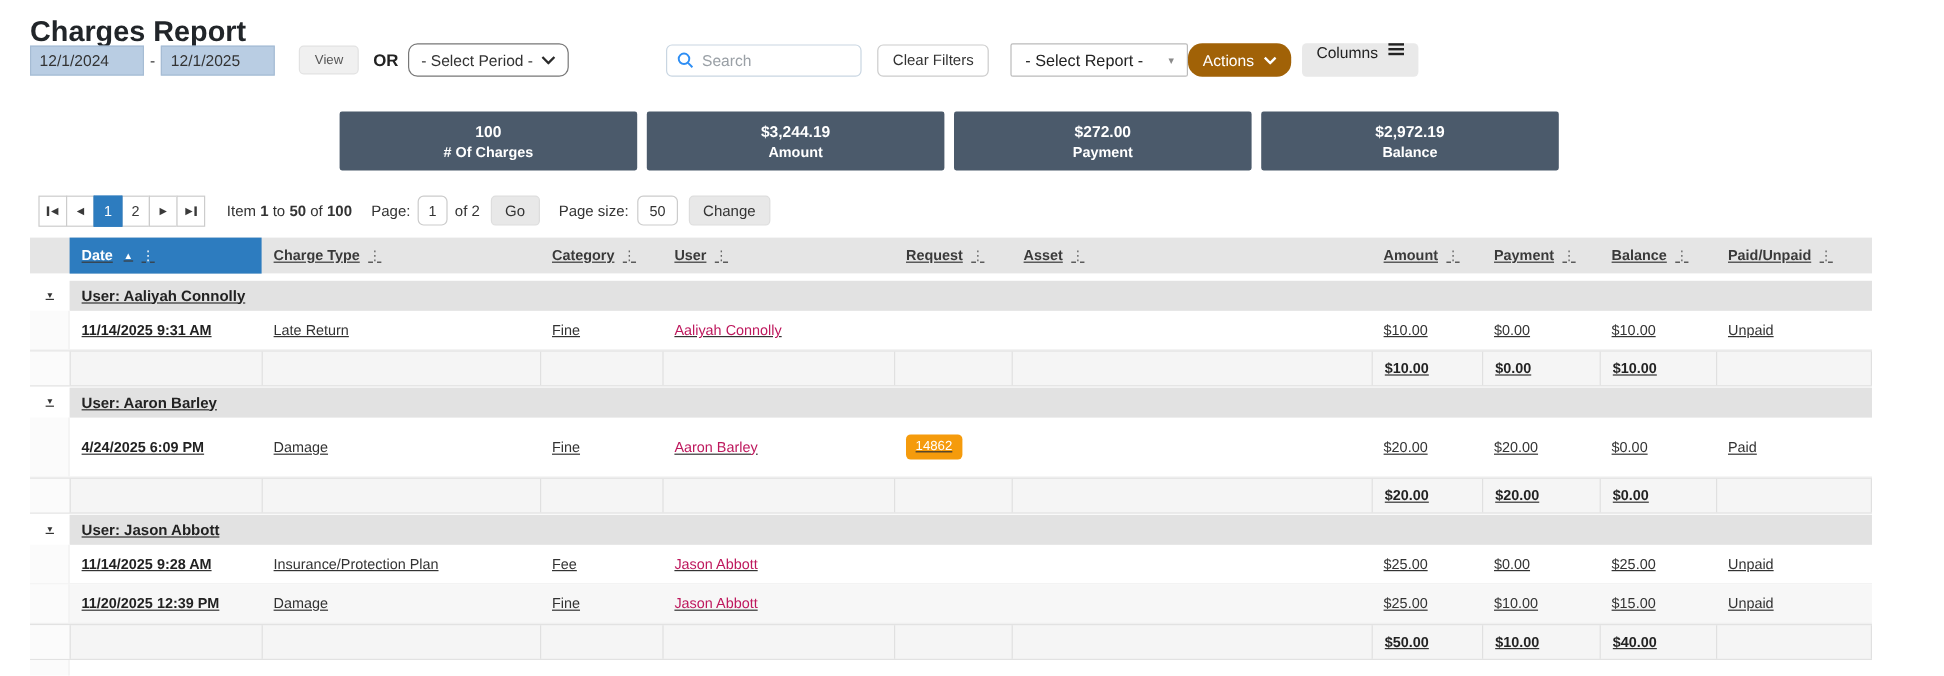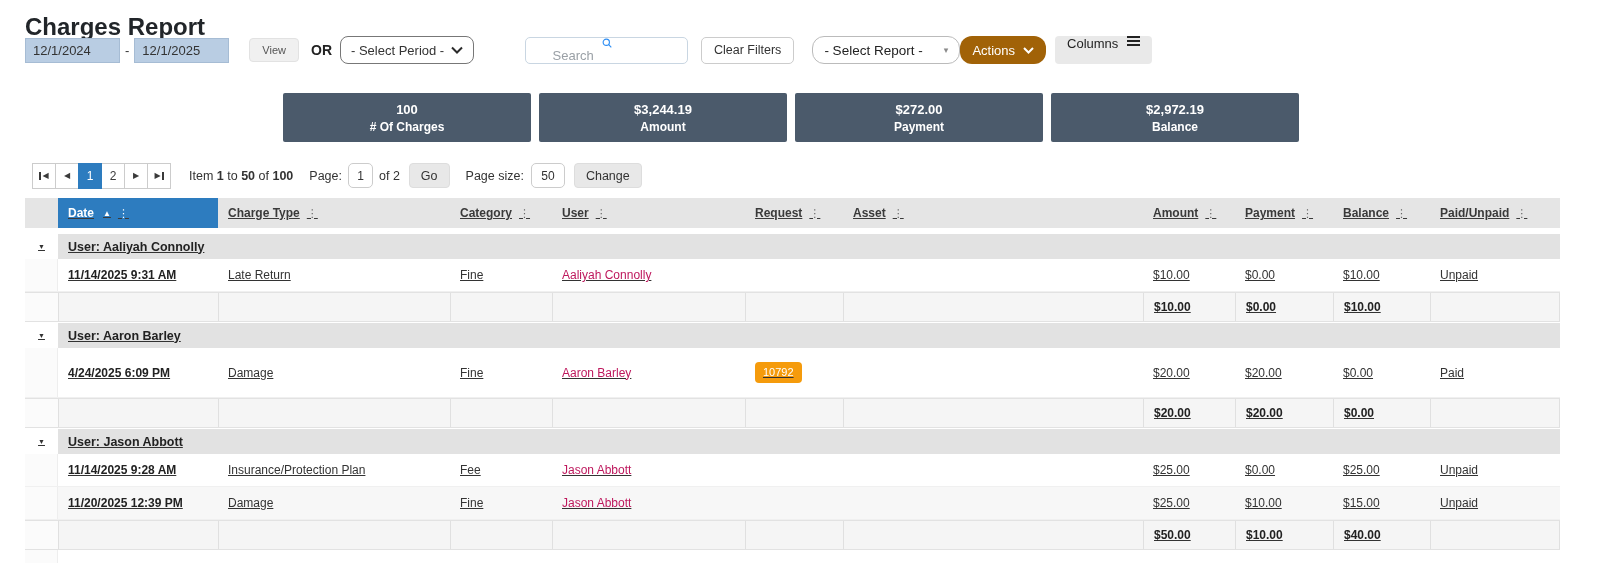--- a/index.html
+++ b/index.html
@@ -15,25 +15,25 @@
   
   .page-title { position: absolute; left: 25px; top: 13px; font-size: 24px; font-weight: 700; color: #212529; }
 
   
   .filter-bar { position: absolute; left: 25px; top: 36px; display: flex; align-items: center; white-space: nowrap; }
   .date-input { width: 95px; height: 25px; background: #b9cde3; border: 1px solid #a6bcd4; padding: 0 7px; font-size: 13px; color: #333; font-family: inherit; }
   .dash { margin: 0 5px; color: #333; font-size: 13px; }
   .view-btn { margin-left: 20px; height: 24px; padding: 0 12px; background: #f0f0f0; border: 1px solid #e2e2e2; border-radius: 4px; font-size: 11px; color: #555; cursor: pointer; font-family: inherit; }
   .or-label { margin-left: 12px; font-weight: 700; font-size: 14px; color: #222; }
   .period-select { margin-left: 8px; width: 134px; height: 28px; border: 1px solid #777; border-radius: 8px; display: flex; align-items: center; justify-content: space-between; padding: 0 10px; font-size: 13px; background: #fff; cursor: pointer; }
-  .search-box { margin-left: 51px; width: 163px; height: 27px; border: 1px solid #c9d6e2; border-radius: 5px; display: flex; align-items: center; padding: 0 8px; background: #fff; flex-direction: column; }
+  .search-box { margin-left: 81px; width: 163px; height: 27px; border: 1px solid #c9d6e2; border-radius: 5px; display: flex; align-items: center; padding: 0 8px; background: #fff; }
   .search-box input { border: none; outline: none; margin-left: 7px; font-size: 13px; width: 115px; color: #333; font-family: inherit; background: transparent; }
   .search-box input::placeholder { color: #9aa0a6; }
   .clear-btn { margin-left: 13px; height: 27px; padding: 0 12px; background: #fff; border: 1px solid #ccc; border-radius: 5px; font-size: 12.5px; color: #333; cursor: pointer; font-family: inherit; }
-  .report-select { margin-left: 18px; width: 148px; height: 28px; border: 1px solid #bbb; border-radius: 12px; display: flex; align-items: center; justify-content: space-between; padding: 0 11px; font-size: 13.5px; background: #fff; color: #222; cursor: pointer; }
+  .report-select { margin-left: 18px; width: 148px; height: 28px; border: 1px solid #bbb; border-radius: 2px; display: flex; align-items: center; justify-content: space-between; padding: 0 11px; font-size: 13.5px; background: #fff; color: #222; cursor: pointer; }
   .caret-small { color: #8a8a8a; font-size: 9px; }
   .actions-btn { height: 28px; padding: 0 12px; background: #a16207; color: #fff; border: none; border-radius: 12px; font-size: 13px; display: flex; align-items: center; gap: 8px; cursor: pointer; font-family: inherit; }
   .columns-btn { margin-left: 9px; height: 28px; padding: 0 12px; background: #e9e9e9; border: none; border-radius: 4px; font-size: 13px; color: #222; display: flex; gap: 9px; cursor: pointer; font-family: inherit; }
   .hamburger { display: flex; flex-direction: column; gap: 2px; }
   .hamburger i { display: block; width: 13px; height: 2px; background: #222; }
 
   
   .cards { position: absolute; left: 283px; top: 93px; display: flex; gap: 8px; }
   .card { width: 248px; height: 49px; background: #4b5a6b; border-radius: 2px; color: #fff; display: flex; flex-direction: column; align-items: center; justify-content: center; font-weight: 700; }
   .card .v { font-size: 13px; }
@@ -290,21 +290,21 @@
 
   <div class="t-row data-row tall">
     <div class="cell c0"></div>
     <div class="cell c1 cell-date">4/24/2025 6:09 PM</div>
     <div class="cell c2">Damage</div>
     <div class="cell c3">Fine</div>
     <div class="cell c4">
           <a class="user-link">Aaron Barley</a>
         </div>
     <div class="cell c5">
-          <span class="badge">10792</span>
+          <span class="badge">14862</span>
         </div>
     <div class="cell c6"></div>
     <div class="cell c7">$20.00</div>
     <div class="cell c8">$20.00</div>
     <div class="cell c9">$0.00</div>
     <div class="cell c10">Paid</div>
   </div>
 
   <div class="t-row summary-row">
     <div class="cell c0"></div>

